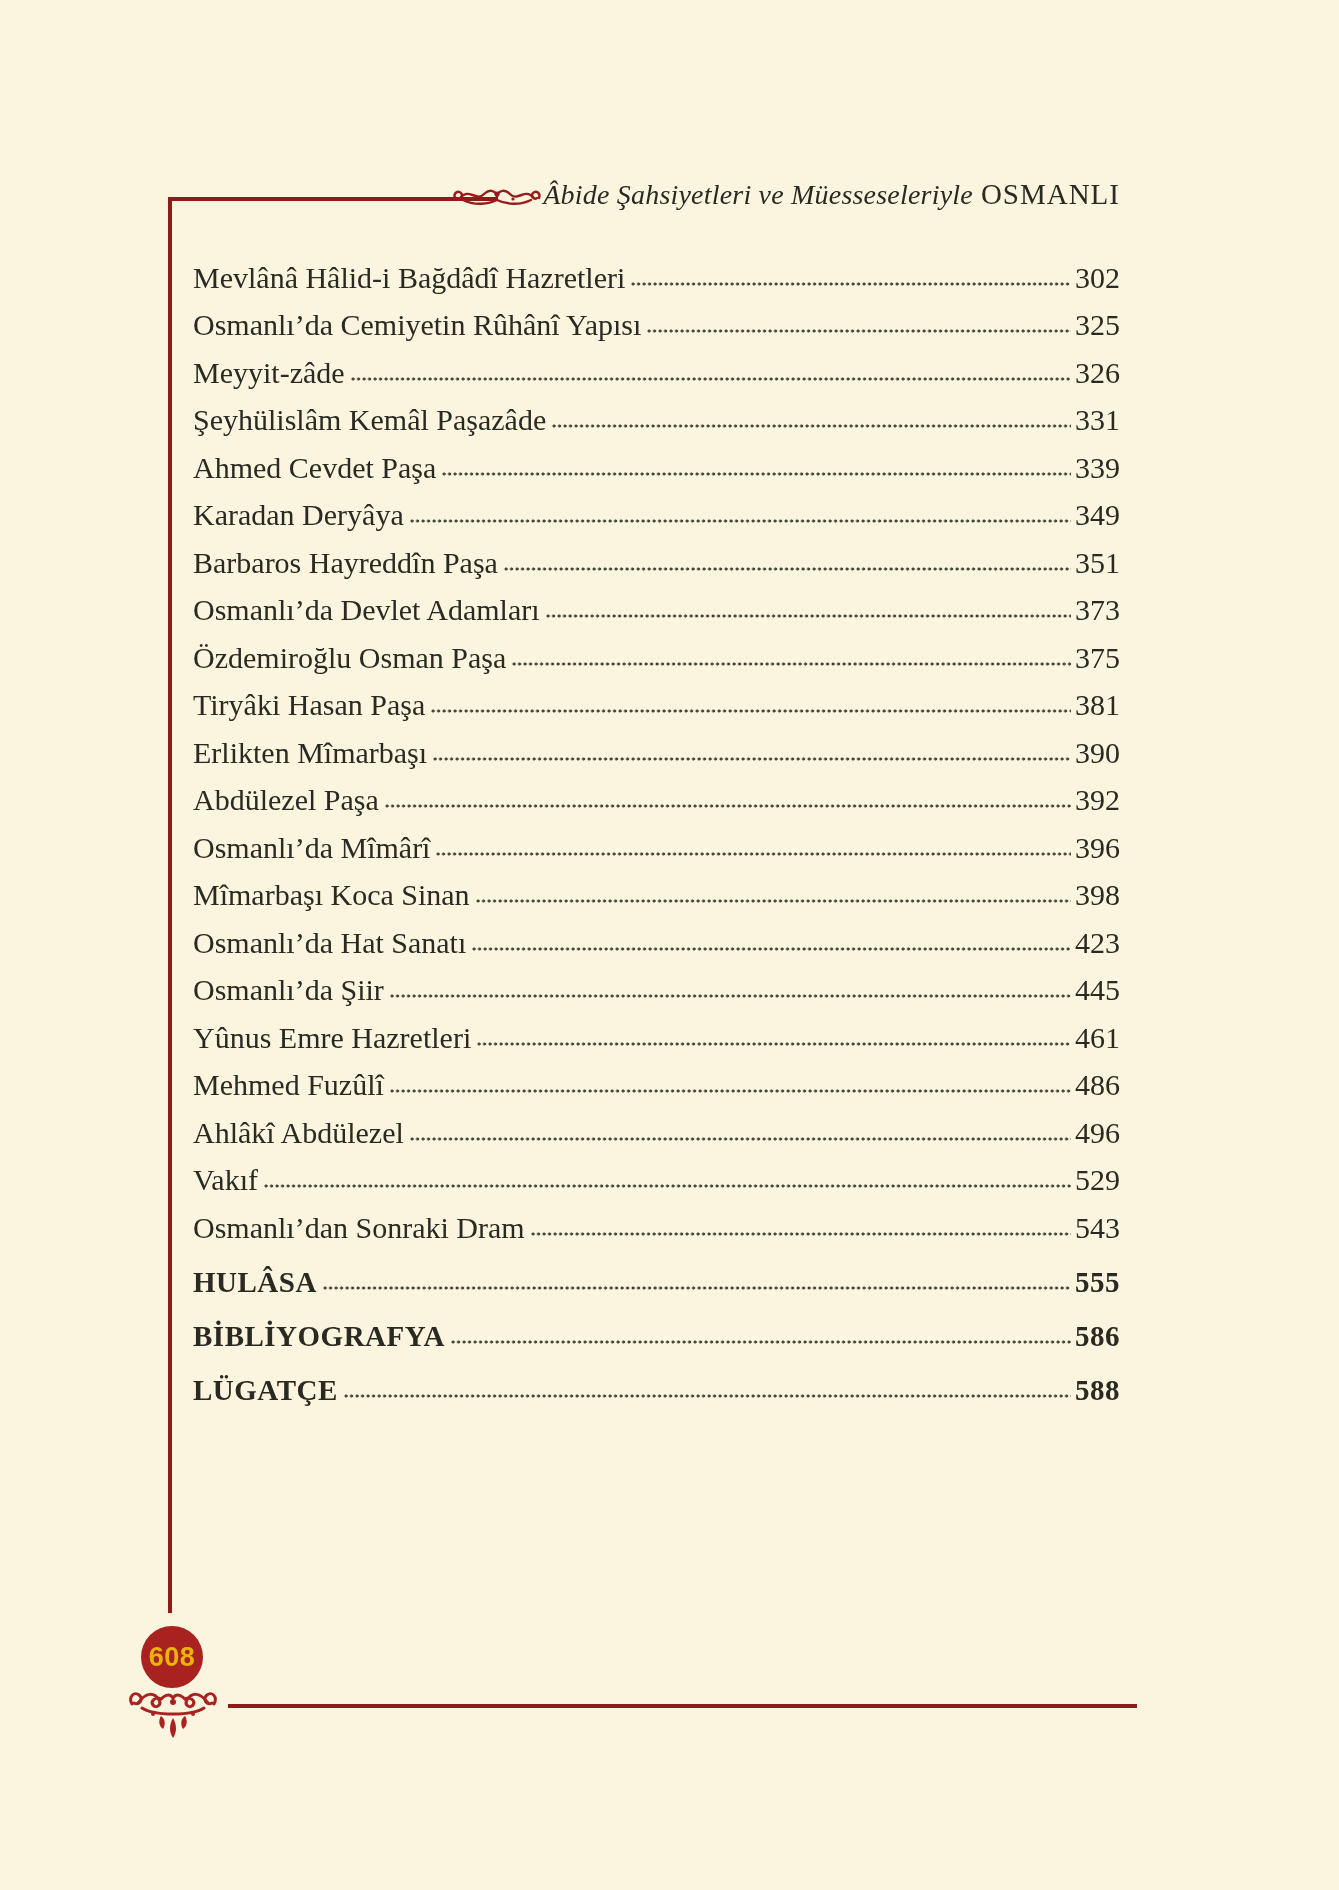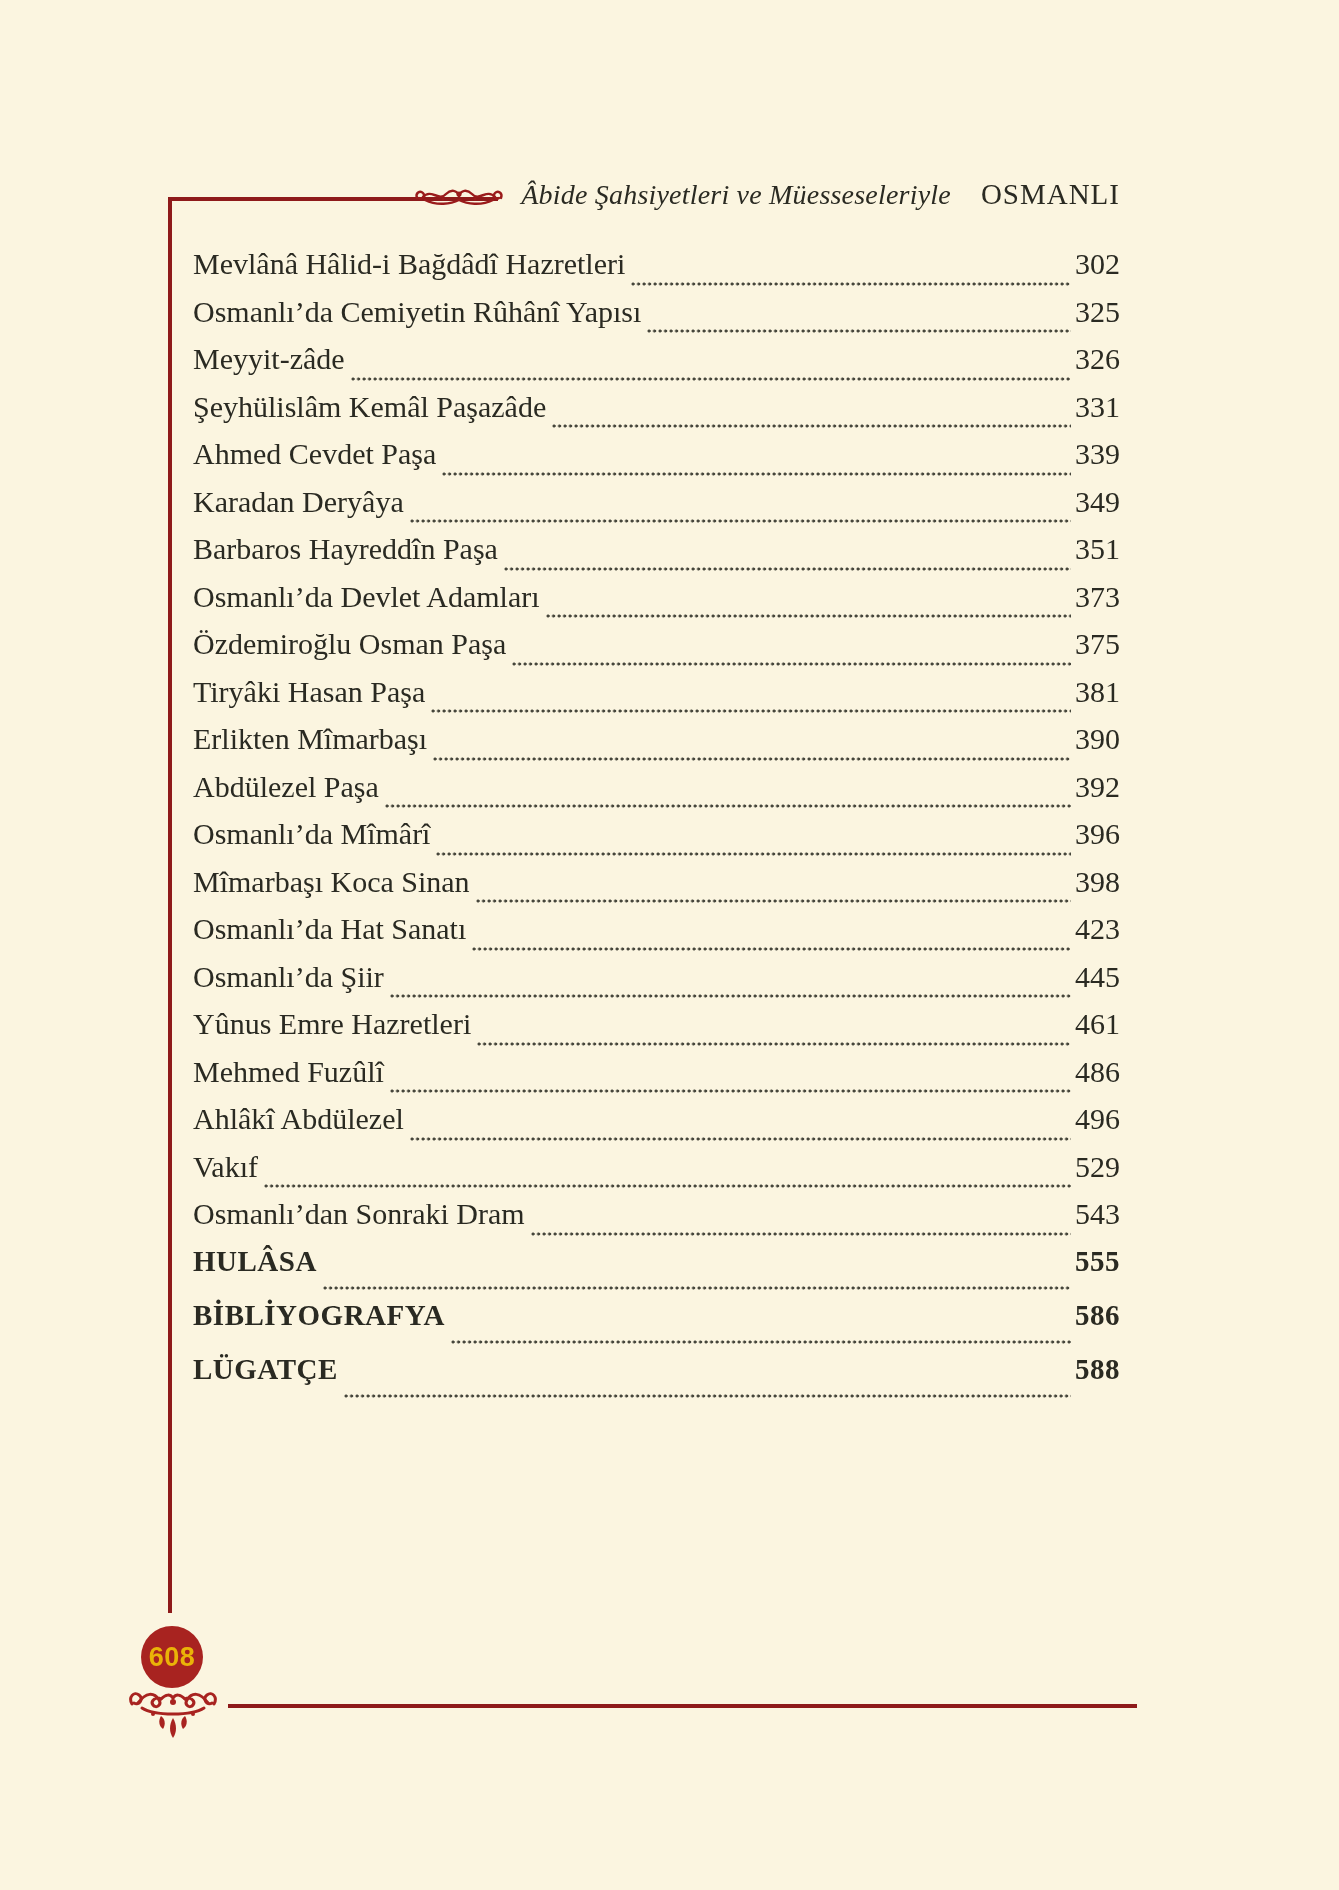--- a/index.html
+++ b/index.html
@@ -30,36 +30,36 @@
   }
   .border-bottom {
     position: absolute; left: 228px; top: 1704px;
     width: 909px; height: 4px; background: var(--line-red);
   }
 
   
   .page-header {
     position: absolute; top: 178px; left: 510px; width: 610px;
     display: flex; align-items: center; justify-content: flex-end;
-    gap: 16px; white-space: nowrap;
+    white-space: nowrap;
   }
   .header-ornament { flex: 0 0 auto; margin-top: 4px; }
   .header-title-italic {
     font-style: italic; font-size: 28px; letter-spacing: 0.2px;
   }
   .header-title-caps {
-    font-size: 29px; letter-spacing: 1px; margin-left: 14px;
+    font-size: 29px; letter-spacing: 1px; margin-left: 8px;
   }
 
   
   .toc {
     position: absolute; left: 193px; top: 247px; width: 927px;
   }
   .toc-row {
-    display: flex; align-items: flex-start;
+    display: flex; align-items: flex-end;
     height: 47.5px; font-size: 30px;
   }
   .toc-row.bold { height: 54px; font-weight: bold; font-size: 29px; letter-spacing: 0.5px; }
   .toc-label { flex: 0 0 auto; }
   .toc-leader {
     flex: 1 1 auto; align-self: flex-end;
     height: 4px; margin: 0 4px 9px 6px;
     background-image: radial-gradient(circle at 2px 2px, var(--dot-ink) 1.3px, transparent 1.8px);
     background-size: 5.5px 4px; background-repeat: repeat-x;
   }

